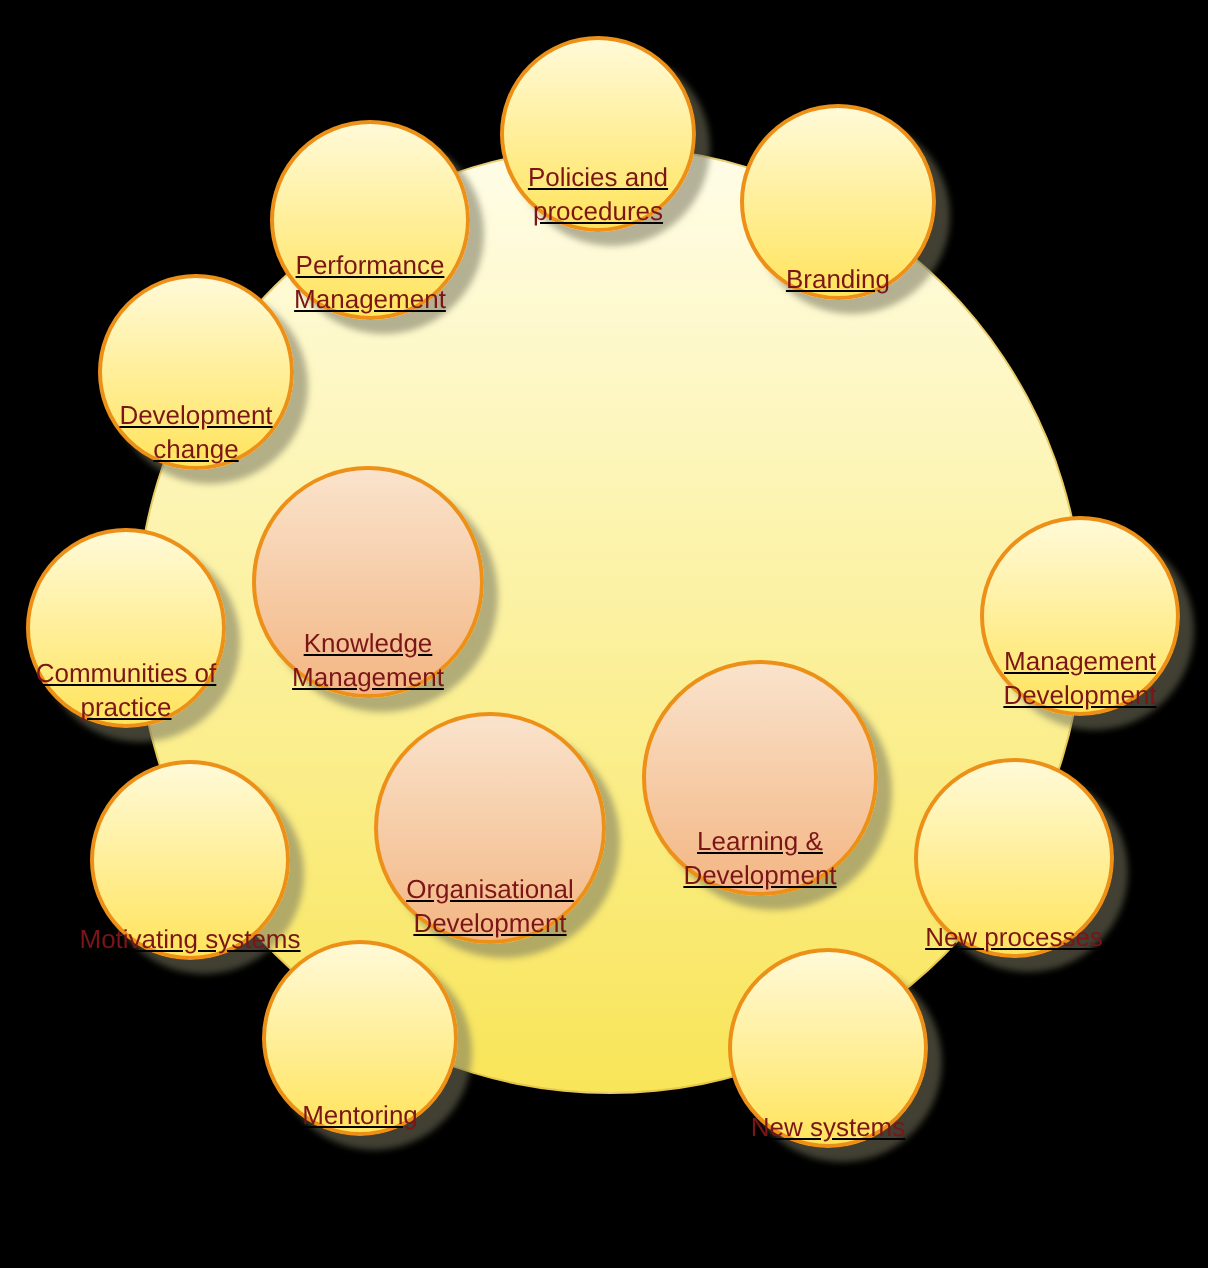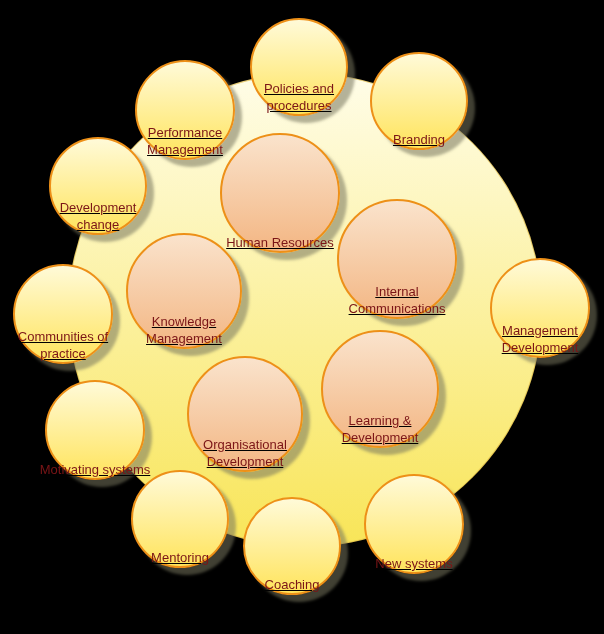--- a/index.html
+++ b/index.html
@@ -60,30 +60,23 @@
     flex: none;
   }
 </style>
 </head>
 <body>
 
 <div class="stage">
 
   <div class="hub" style="left: 68px; top: 73px; height: 474px; width: 474px;"></div>
 
-  <div class="node inner" style="left: 220px; top: 133px; height: 120px; width: 120px;">
-    <span class="label">Human Resources</span>
-  </div>
   <div class="node inner" style="left: 126px; top: 233px; height: 116px; width: 116px;">
     <span class="label">Knowledge
 Management</span>
-  </div>
-  <div class="node inner" style="left: 337px; top: 199px; height: 120px; width: 120px;">
-    <span class="label">Internal
-Communications</span>
   </div>
   <div class="node inner" style="left: 321px; top: 330px; height: 118px; width: 118px;">
     <span class="label">Learning &amp;
 Development</span>
   </div>
   <div class="node inner" style="left: 187px; top: 356px; height: 116px; width: 116px;">
     <span class="label">Organisational
 Development</span>
   </div>
 
@@ -91,25 +84,25 @@
     <span class="label">Policies and
 procedures</span>
   </div>
   <div class="node outer" style="left: 370px; top: 52px; height: 98px; width: 98px;">
     <span class="label">Branding</span>
   </div>
   <div class="node outer" style="left: 490px; top: 258px; height: 100px; width: 100px;">
     <span class="label">Management
 Development</span>
   </div>
+  <div class="node outer" style="left: 457px; top: 379px; height: 100px; width: 100px;">
+    <span class="label">New processes</span>
+  </div>
   <div class="node outer" style="left: 364px; top: 474px; height: 100px; width: 100px;">
     <span class="label">New systems</span>
-  </div>
-  <div class="node outer" style="left: 243px; top: 497px; height: 98px; width: 98px;">
-    <span class="label">Coaching</span>
   </div>
   <div class="node outer" style="left: 131px; top: 470px; height: 98px; width: 98px;">
     <span class="label">Mentoring</span>
   </div>
   <div class="node outer" style="left: 45px; top: 380px; height: 100px; width: 100px;">
     <span class="label">Motivating systems</span>
   </div>
   <div class="node outer" style="left: 13px; top: 264px; height: 100px; width: 100px;">
     <span class="label">Communities of
 practice</span>

